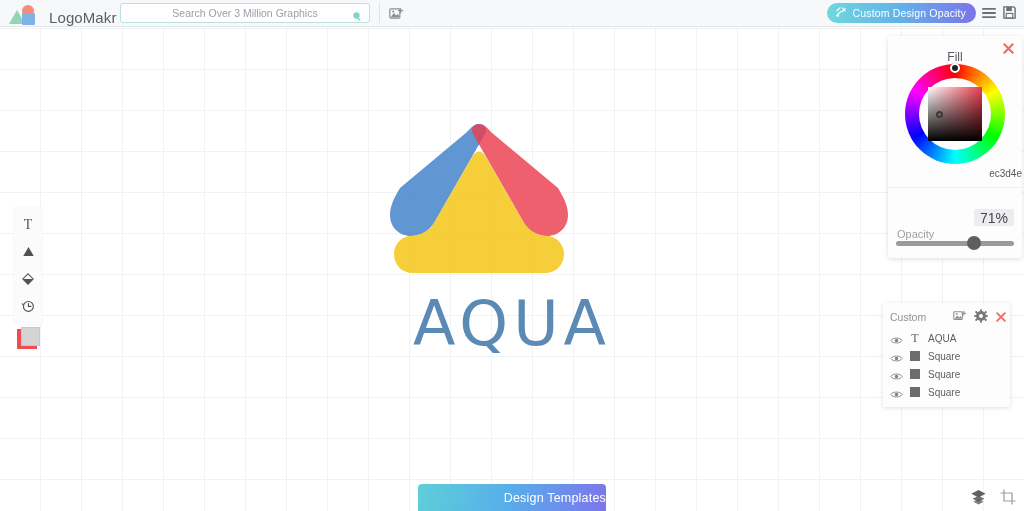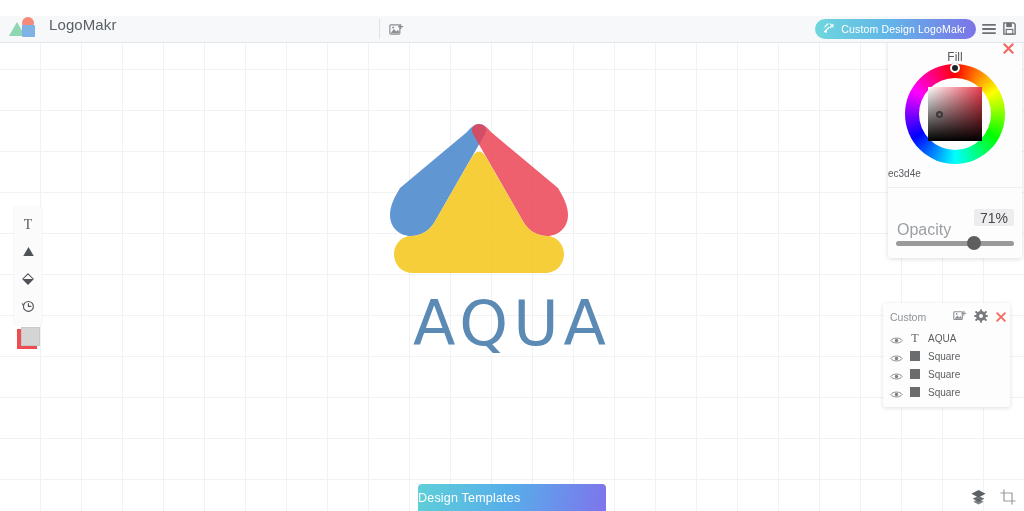--- a/index.html
+++ b/index.html
@@ -6,24 +6,24 @@
   html, body {
     width: 1024px; height: 511px;
     overflow: hidden;
     font-family: "Liberation Sans", sans-serif;
     background: #ffffff;
   }
   #app { position: relative; width: 1024px; height: 511px; overflow: hidden; }
 
   
   #topbar {
-    position: absolute; top: 16px; left: 0; width: 1024px; height: 27px;
+    position: absolute; top: 0; left: 0; width: 1024px; height: 27px;
     background: #f7f8f9;
     border-bottom: 1px solid #e4e7ea;
-    display: flex; align-items: flex-start;
+    display: flex; align-items: flex-end;
     z-index: 40;
   }
   #brand-mark { position: relative; width: 34px; height: 22px; margin-left: 8px; flex: none; }
   .bm-tri {
     position: absolute; left: 1px; top: 6px;
     width: 0; height: 0;
     border-left: 8px solid transparent;
     border-right: 8px solid transparent;
     border-bottom: 14px solid #8fd6b4;
   }
@@ -196,29 +196,29 @@
     cursor: pointer;
   }
   #sv-handle {
     position: absolute; left: 31px; top: 47px;
     width: 7px; height: 7px; border-radius: 50%;
     background: transparent; border: 2px solid #3a3a3a;
     cursor: pointer;
   }
   #hex-value {
     position: absolute; left: 0; top: 132px; width: 134px;
-    text-align: left; font-size: 10px; color: #57595c;
+    text-align: right; font-size: 10px; color: #57595c;
   }
   #fill-sep {
     position: absolute; left: 0; top: 151px; width: 134px; height: 1px;
     background: #eceef0;
   }
   #opacity-label {
-    position: absolute; left: 9px; top: 185px;
-    font-size: 16px; color: #9b9fa4;
+    position: absolute; left: 9px; top: 192px;
+    font-size: 11px; color: #9b9fa4;
   }
   #opacity-value-box {
     position: absolute; right: 8px; top: 173px;
     width: 40px; height: 17px;
     background: #ededef; border-radius: 2px;
     display: flex; align-items: center; justify-content: center;
     font-size: 14px; color: #454749;
   }
   #opacity-track {
     position: absolute; left: 8px; top: 205px;
@@ -259,21 +259,21 @@
   .layer-sq { width: 10px; height: 10px; background: #6b6c6e; }
   .layer-t { font-family: "Liberation Serif", serif; font-size: 12px; color: #5d5f62; line-height: 12px; }
   .layer-name { font-size: 10px; color: #5c5e61; margin-left: 5px; }
 
   
   #design-templates-btn {
     position: absolute; left: 418px; bottom: 0px;
     width: 188px; height: 27px;
     border-radius: 4px 4px 0 0;
     background: linear-gradient(100deg, #5ecfd8 0%, #57aeea 48%, #7e74ec 100%);
-    display: flex; align-items: center; justify-content: flex-start;
+    display: flex; align-items: center; justify-content: flex-end;
     cursor: pointer; z-index: 25;
   }
   #design-templates-label {
     color: #ffffff; font-size: 12.5px; letter-spacing: .2px;
   }
   #bottom-right-tools {
     position: absolute; right: 8px; bottom: 6px;
     display: flex; align-items: center; gap: 12px; z-index: 25;
   }
   .br-btn { width: 17px; height: 17px; cursor: pointer;
@@ -286,41 +286,50 @@
 
   <div id="topbar">
 
     <div id="brand-mark">
       <div class="bm-tri"></div>
       <div class="bm-circ"></div>
       <div class="bm-sq"></div>
     </div>
     <div id="brand-name">LogoMakr</div>
 
+    <div id="search-wrap">
+      <input id="search-input" type="text" placeholder="Search Over 3 Million Graphics" style="">
+      <span id="search-icon">
+        <svg viewBox="0 0 16 16" width="11" height="11">
+          <circle cx="6.5" cy="6.5" r="4.6" fill="#7fd4cd"></circle>
+          <rect x="9.4" y="9.6" width="5" height="2.2" rx="1.1" fill="#7fd4cd" transform="rotate(45 9.4 9.6)"></rect>
+        </svg>
+      </span>
+    </div>
 
     <div id="divider-1"></div>
 
     <div id="add-image-btn">
       <svg viewBox="0 0 18 18" width="15" height="15">
         <rect x="1" y="3.5" width="12" height="11" rx="1" fill="none" stroke="#8b8f94" stroke-width="1.4"></rect>
         <path d="M2.5 12.5 L6 8.5 L8.5 11.5 L10.5 9.5 L12 11.5 L12 13.5 L2.5 13.5 Z" fill="#8b8f94"></path>
         <circle cx="5" cy="6.5" r="1.2" fill="#8b8f94"></circle>
         <path d="M14 3 v5 M11.5 5.5 h5" stroke="#8b8f94" stroke-width="1.4" stroke-linecap="round"></path>
       </svg>
     </div>
 
     <div id="custom-design-btn">
       <span>
         <svg viewBox="0 0 16 16" width="12" height="12">
           <path d="M2 13 L8 7 M14 3 L9 8 M2 13 L4.5 13.5 L4 11 Z" stroke="#ffffff" stroke-width="1.5" fill="#ffffff" stroke-linejoin="round"></path>
           <path d="M9.5 2.5 L13.5 6.5" stroke="#ffffff" stroke-width="1.6" stroke-linecap="round"></path>
           <path d="M2.5 6.5 L6.5 2.5" stroke="#ffffff" stroke-width="1.6" stroke-linecap="round"></path>
         </svg>
       </span>
-      <span id="custom-design-label">Custom Design LogoMakr</span>
+      <span id="custom-design-label">Custom Design Opacity</span>
     </div>
 
     <div id="menu-btn">
       <svg viewBox="0 0 16 16" width="16" height="16">
         <rect x="1" y="3" width="14" height="1.8" rx=".9" fill="#6d7075"></rect>
         <rect x="1" y="7.1" width="14" height="1.8" rx=".9" fill="#6d7075"></rect>
         <rect x="1" y="11.2" width="14" height="1.8" rx=".9" fill="#6d7075"></rect>
       </svg>
     </div>
 

